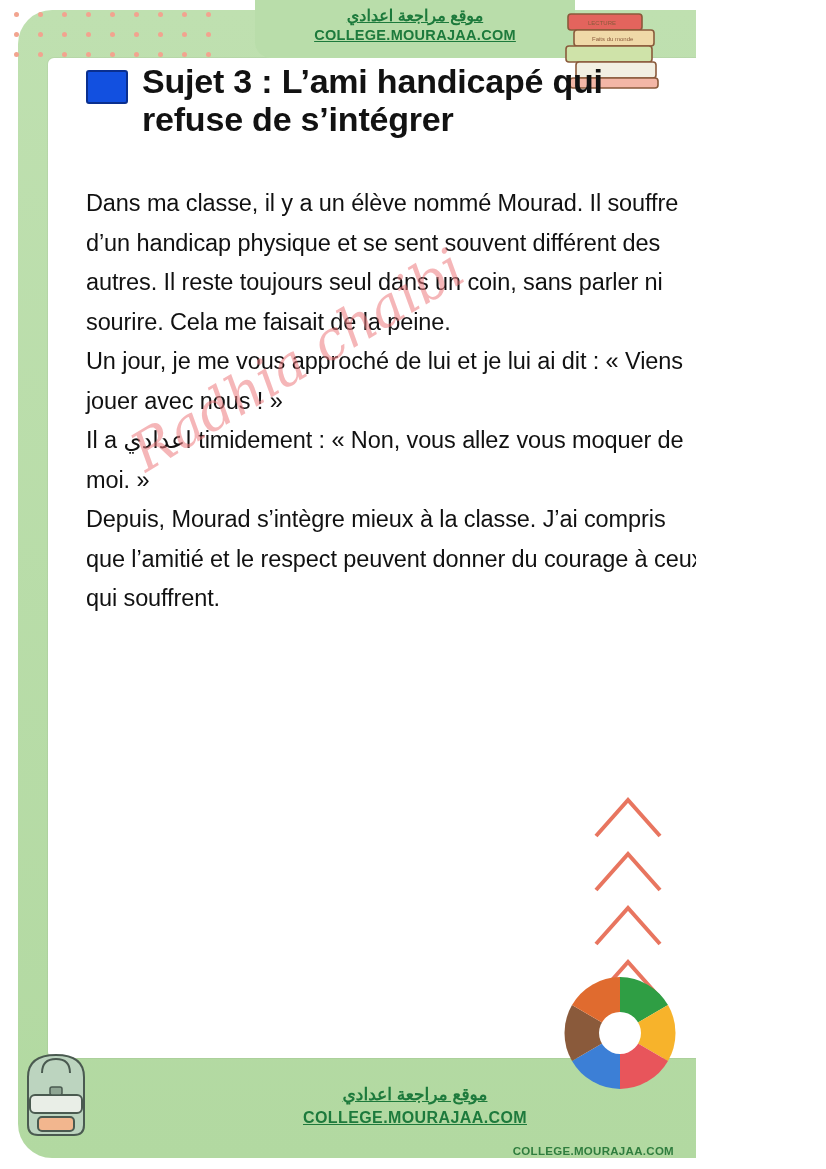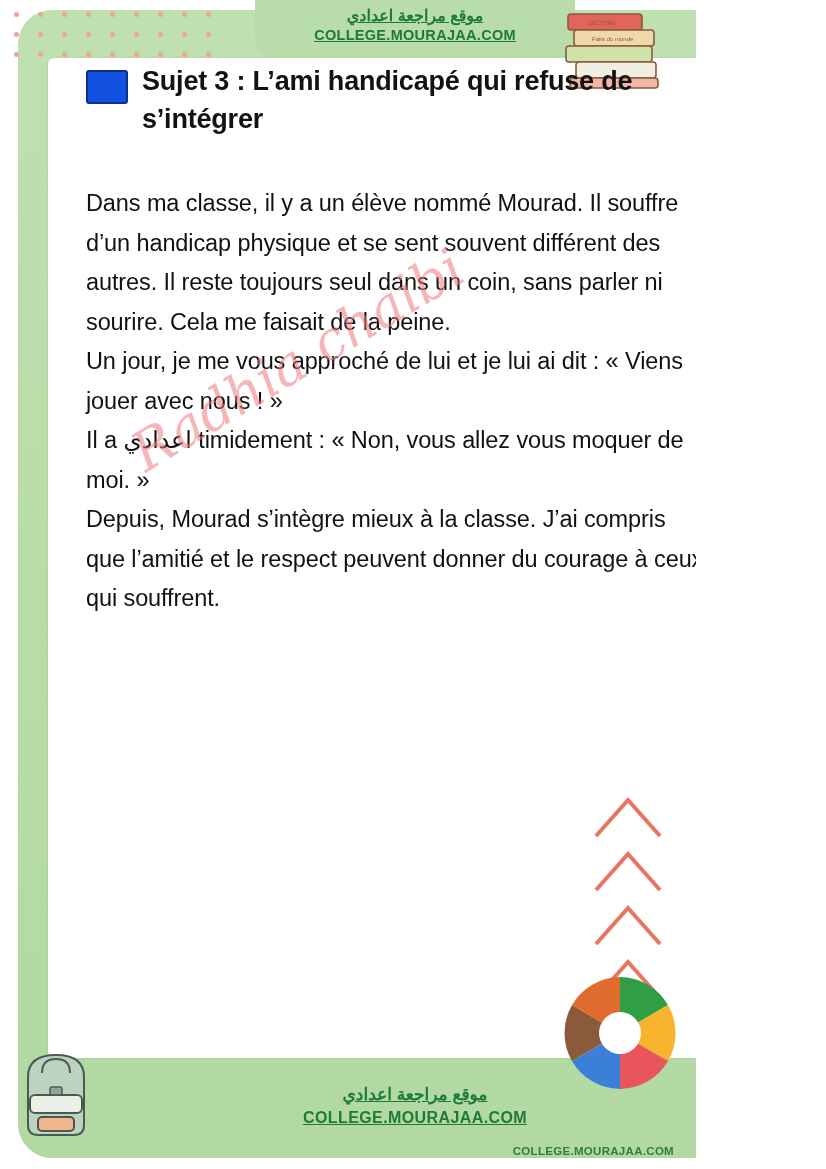--- a/index.html
+++ b/index.html
@@ -142,21 +142,21 @@
   .title-square {
     width: 38px;
     height: 30px;
     background: #1250e0;
     border: 2px solid #0a2f8f;
     border-radius: 3px;
     flex: 0 0 auto;
     margin-top: 8px;
   }
   .title-text {
-    font-size: 27px;
+    font-size: 34px;
     font-weight: bold;
     color: #121212;
     line-height: 38px;
     letter-spacing: -0.2px;
   }
 
   .body-text {
     margin-top: 46px;
     font-size: 23.5px;
     line-height: 39.5px;

